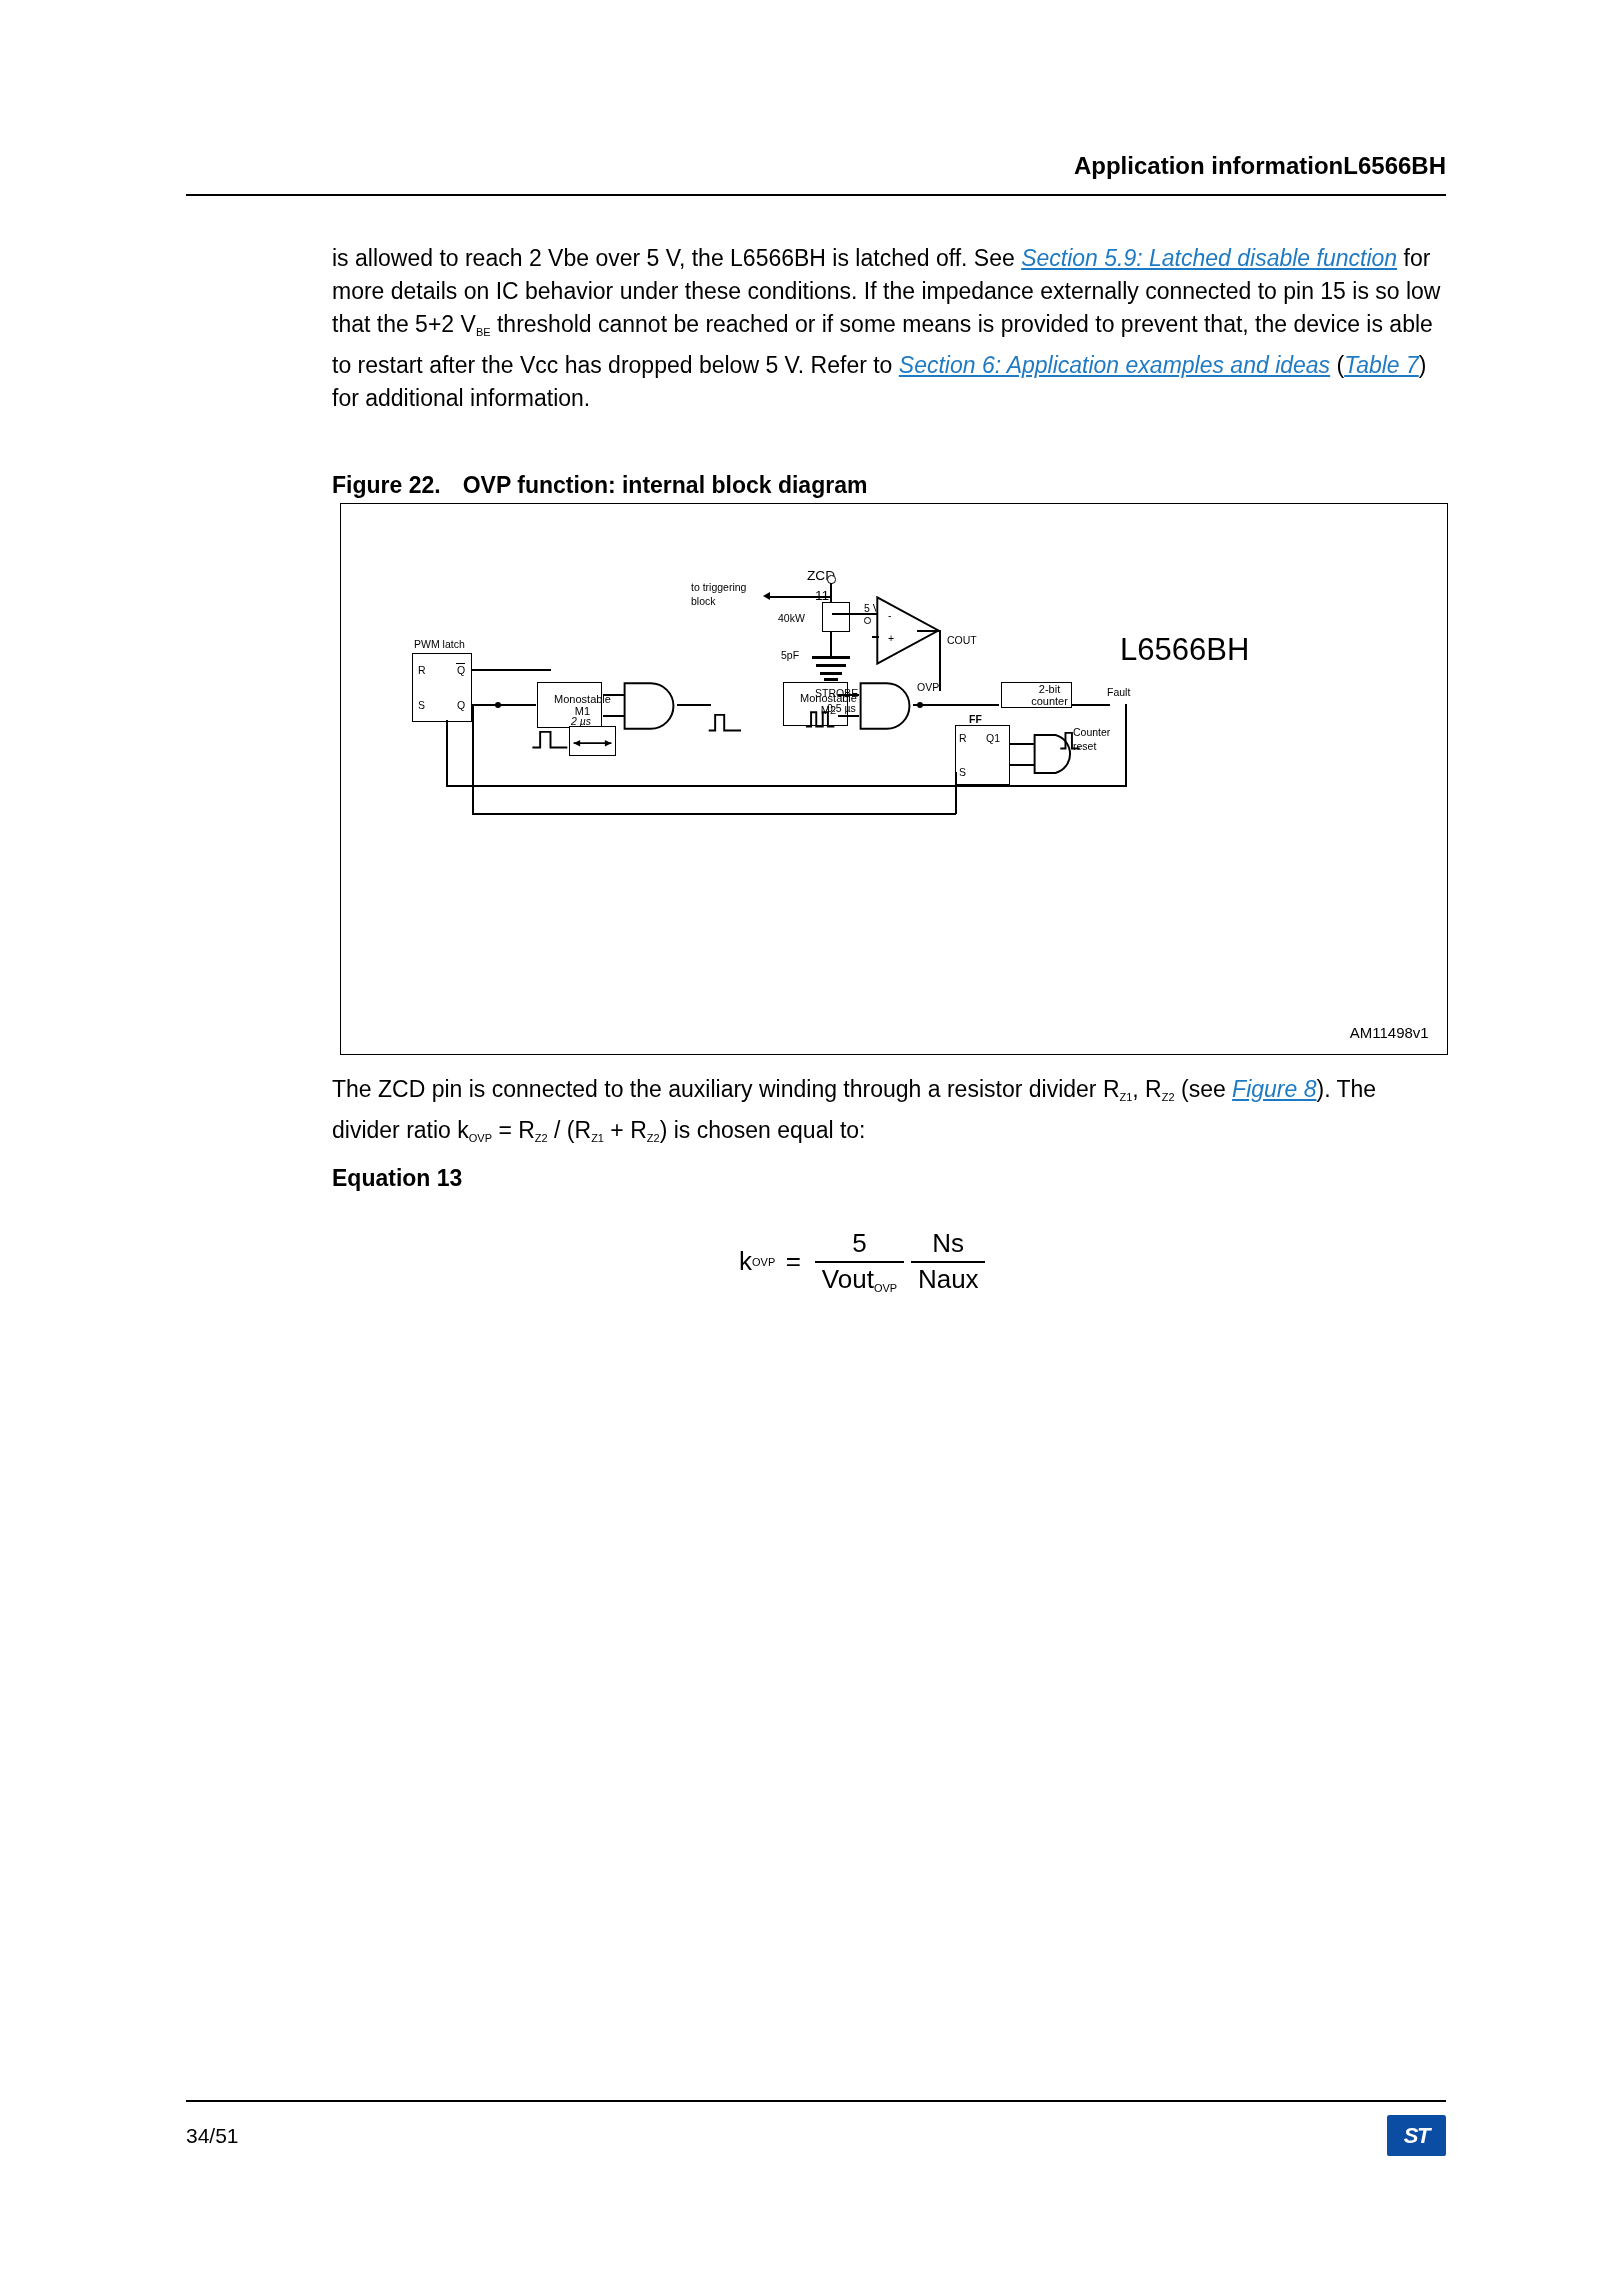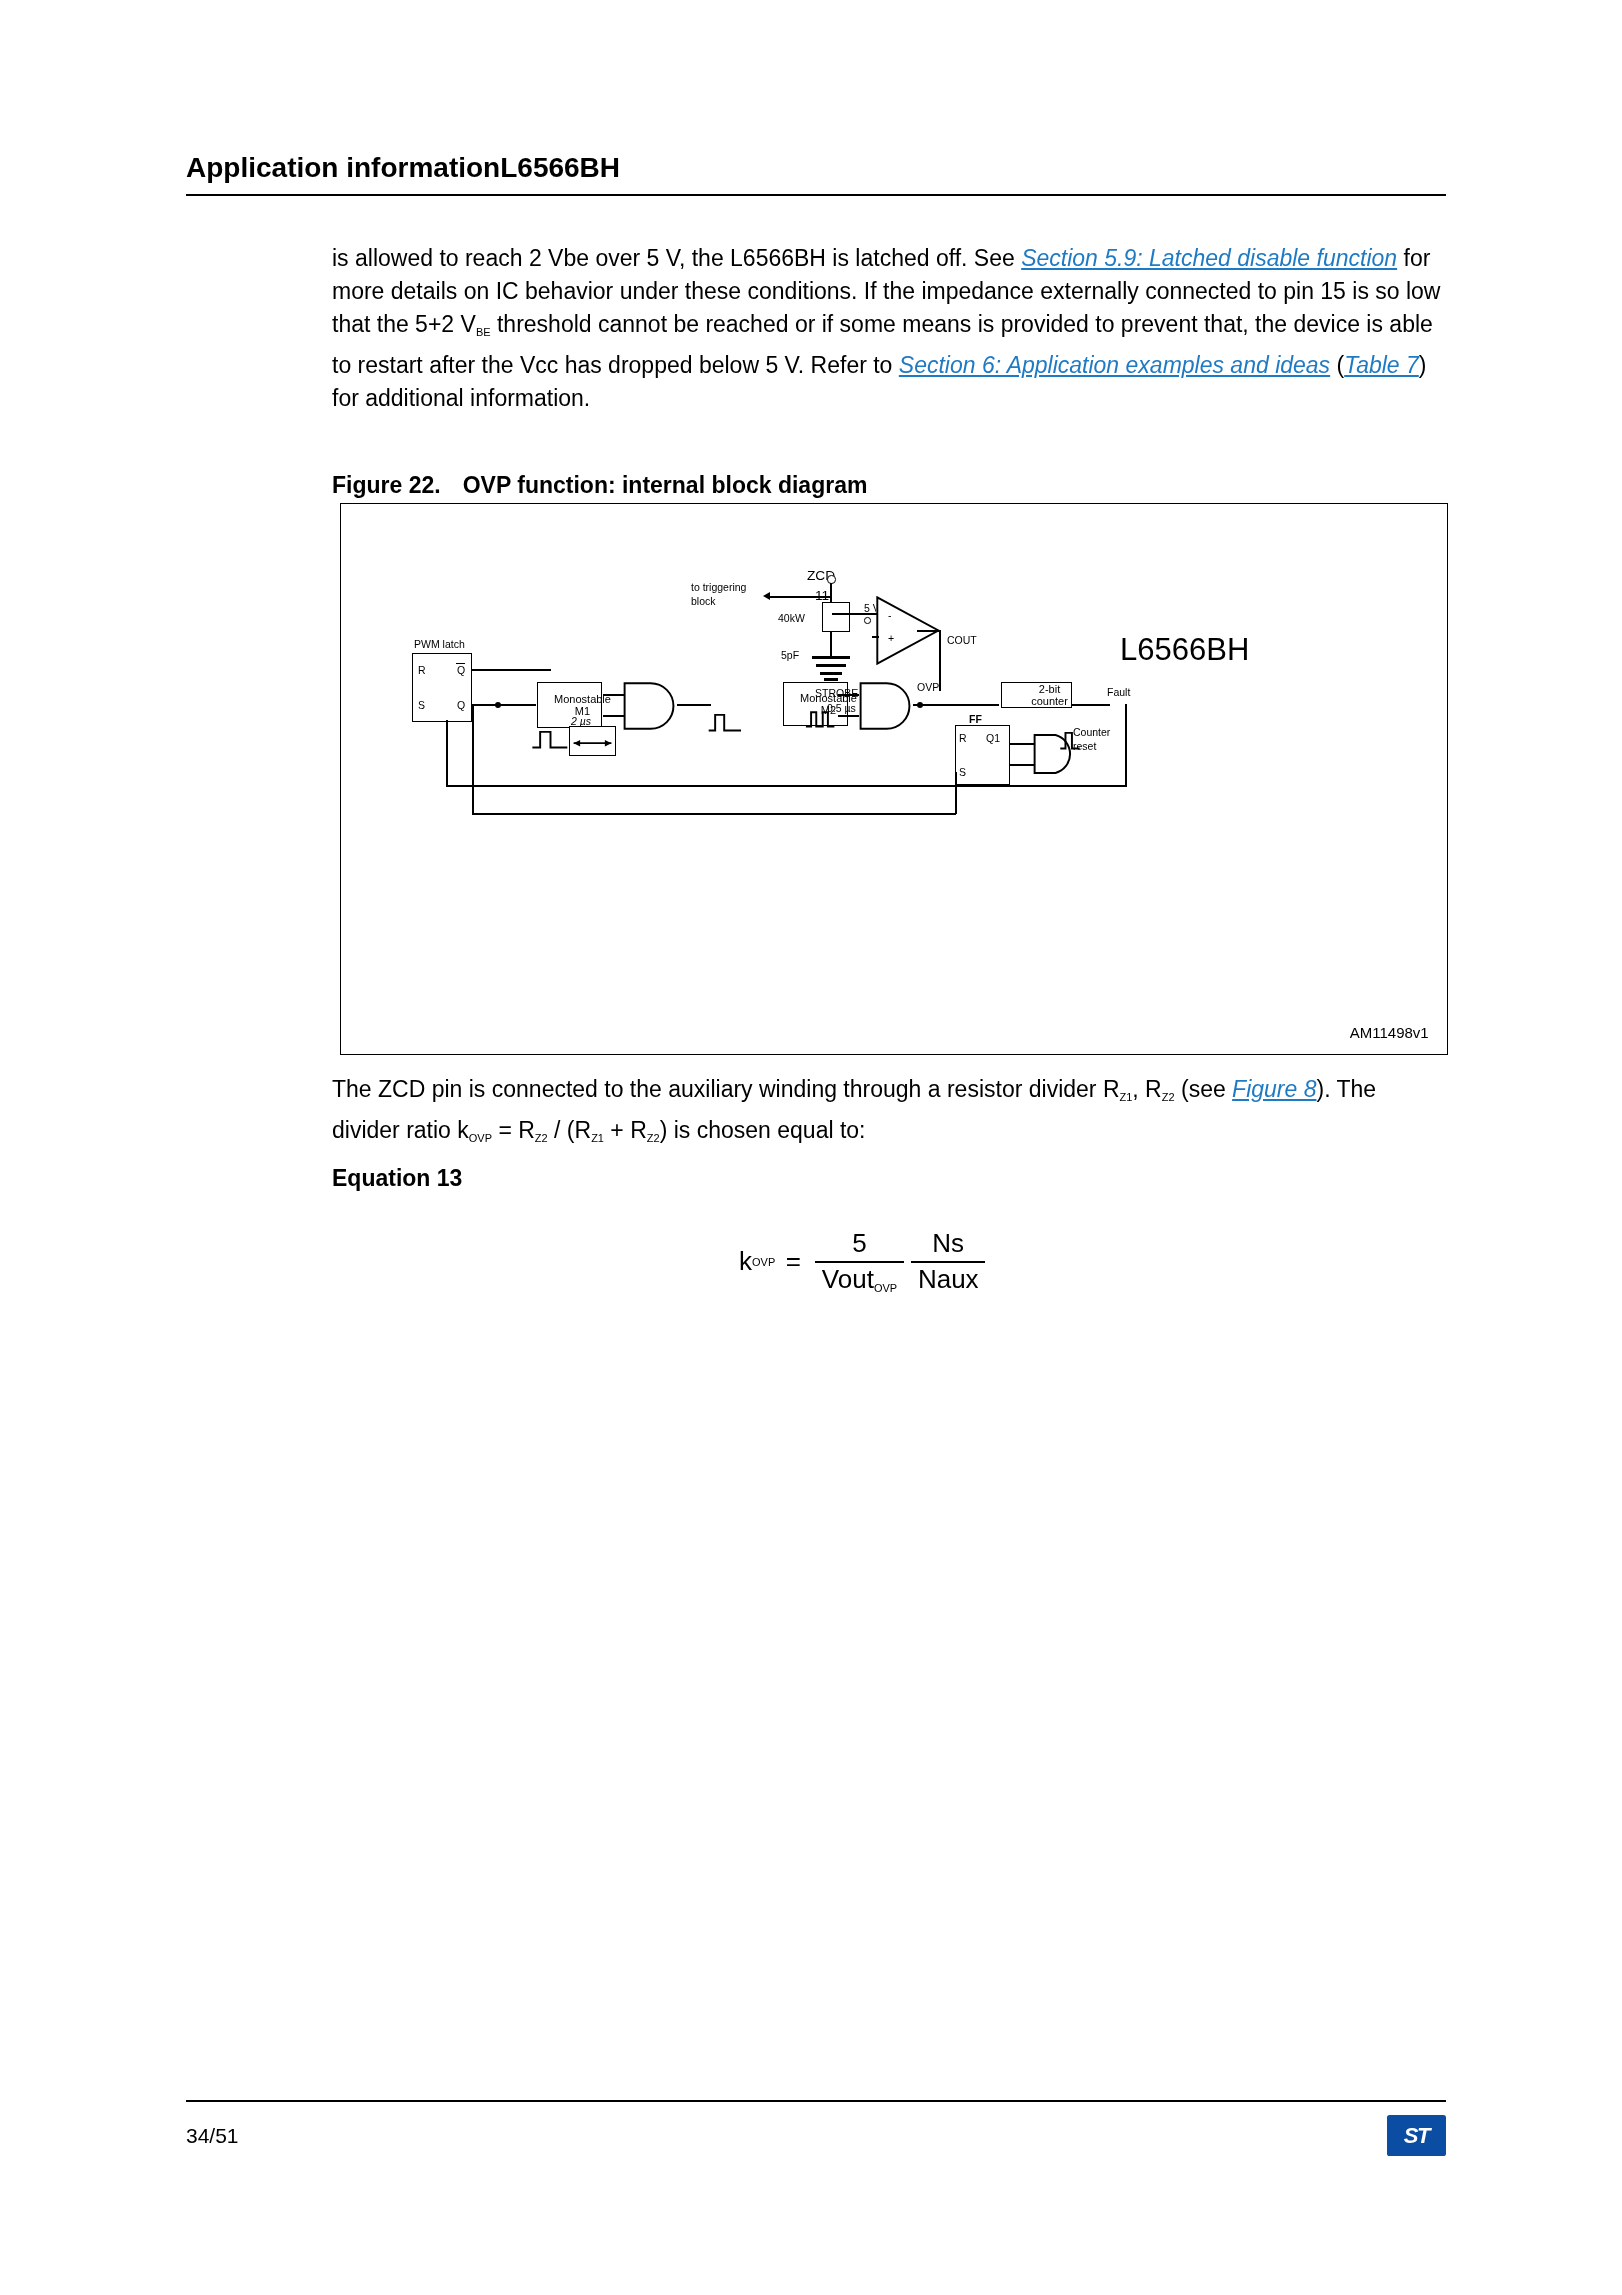--- a/index.html
+++ b/index.html
@@ -23,22 +23,22 @@
   }
 
   
   .header {
     position: absolute;
     left: 186px;
     top: 152px;
     width: 1260px;
     display: flex;
     align-items: baseline;
-    justify-content: flex-start;
-    font-size: 28px;
+    justify-content: flex-end;
+    font-size: 24px;
     font-weight: bold;
   }
   .header-rule {
     position: absolute;
     left: 186px;
     top: 194px;
     width: 1260px;
     height: 2px;
     background: #000000;
   }

